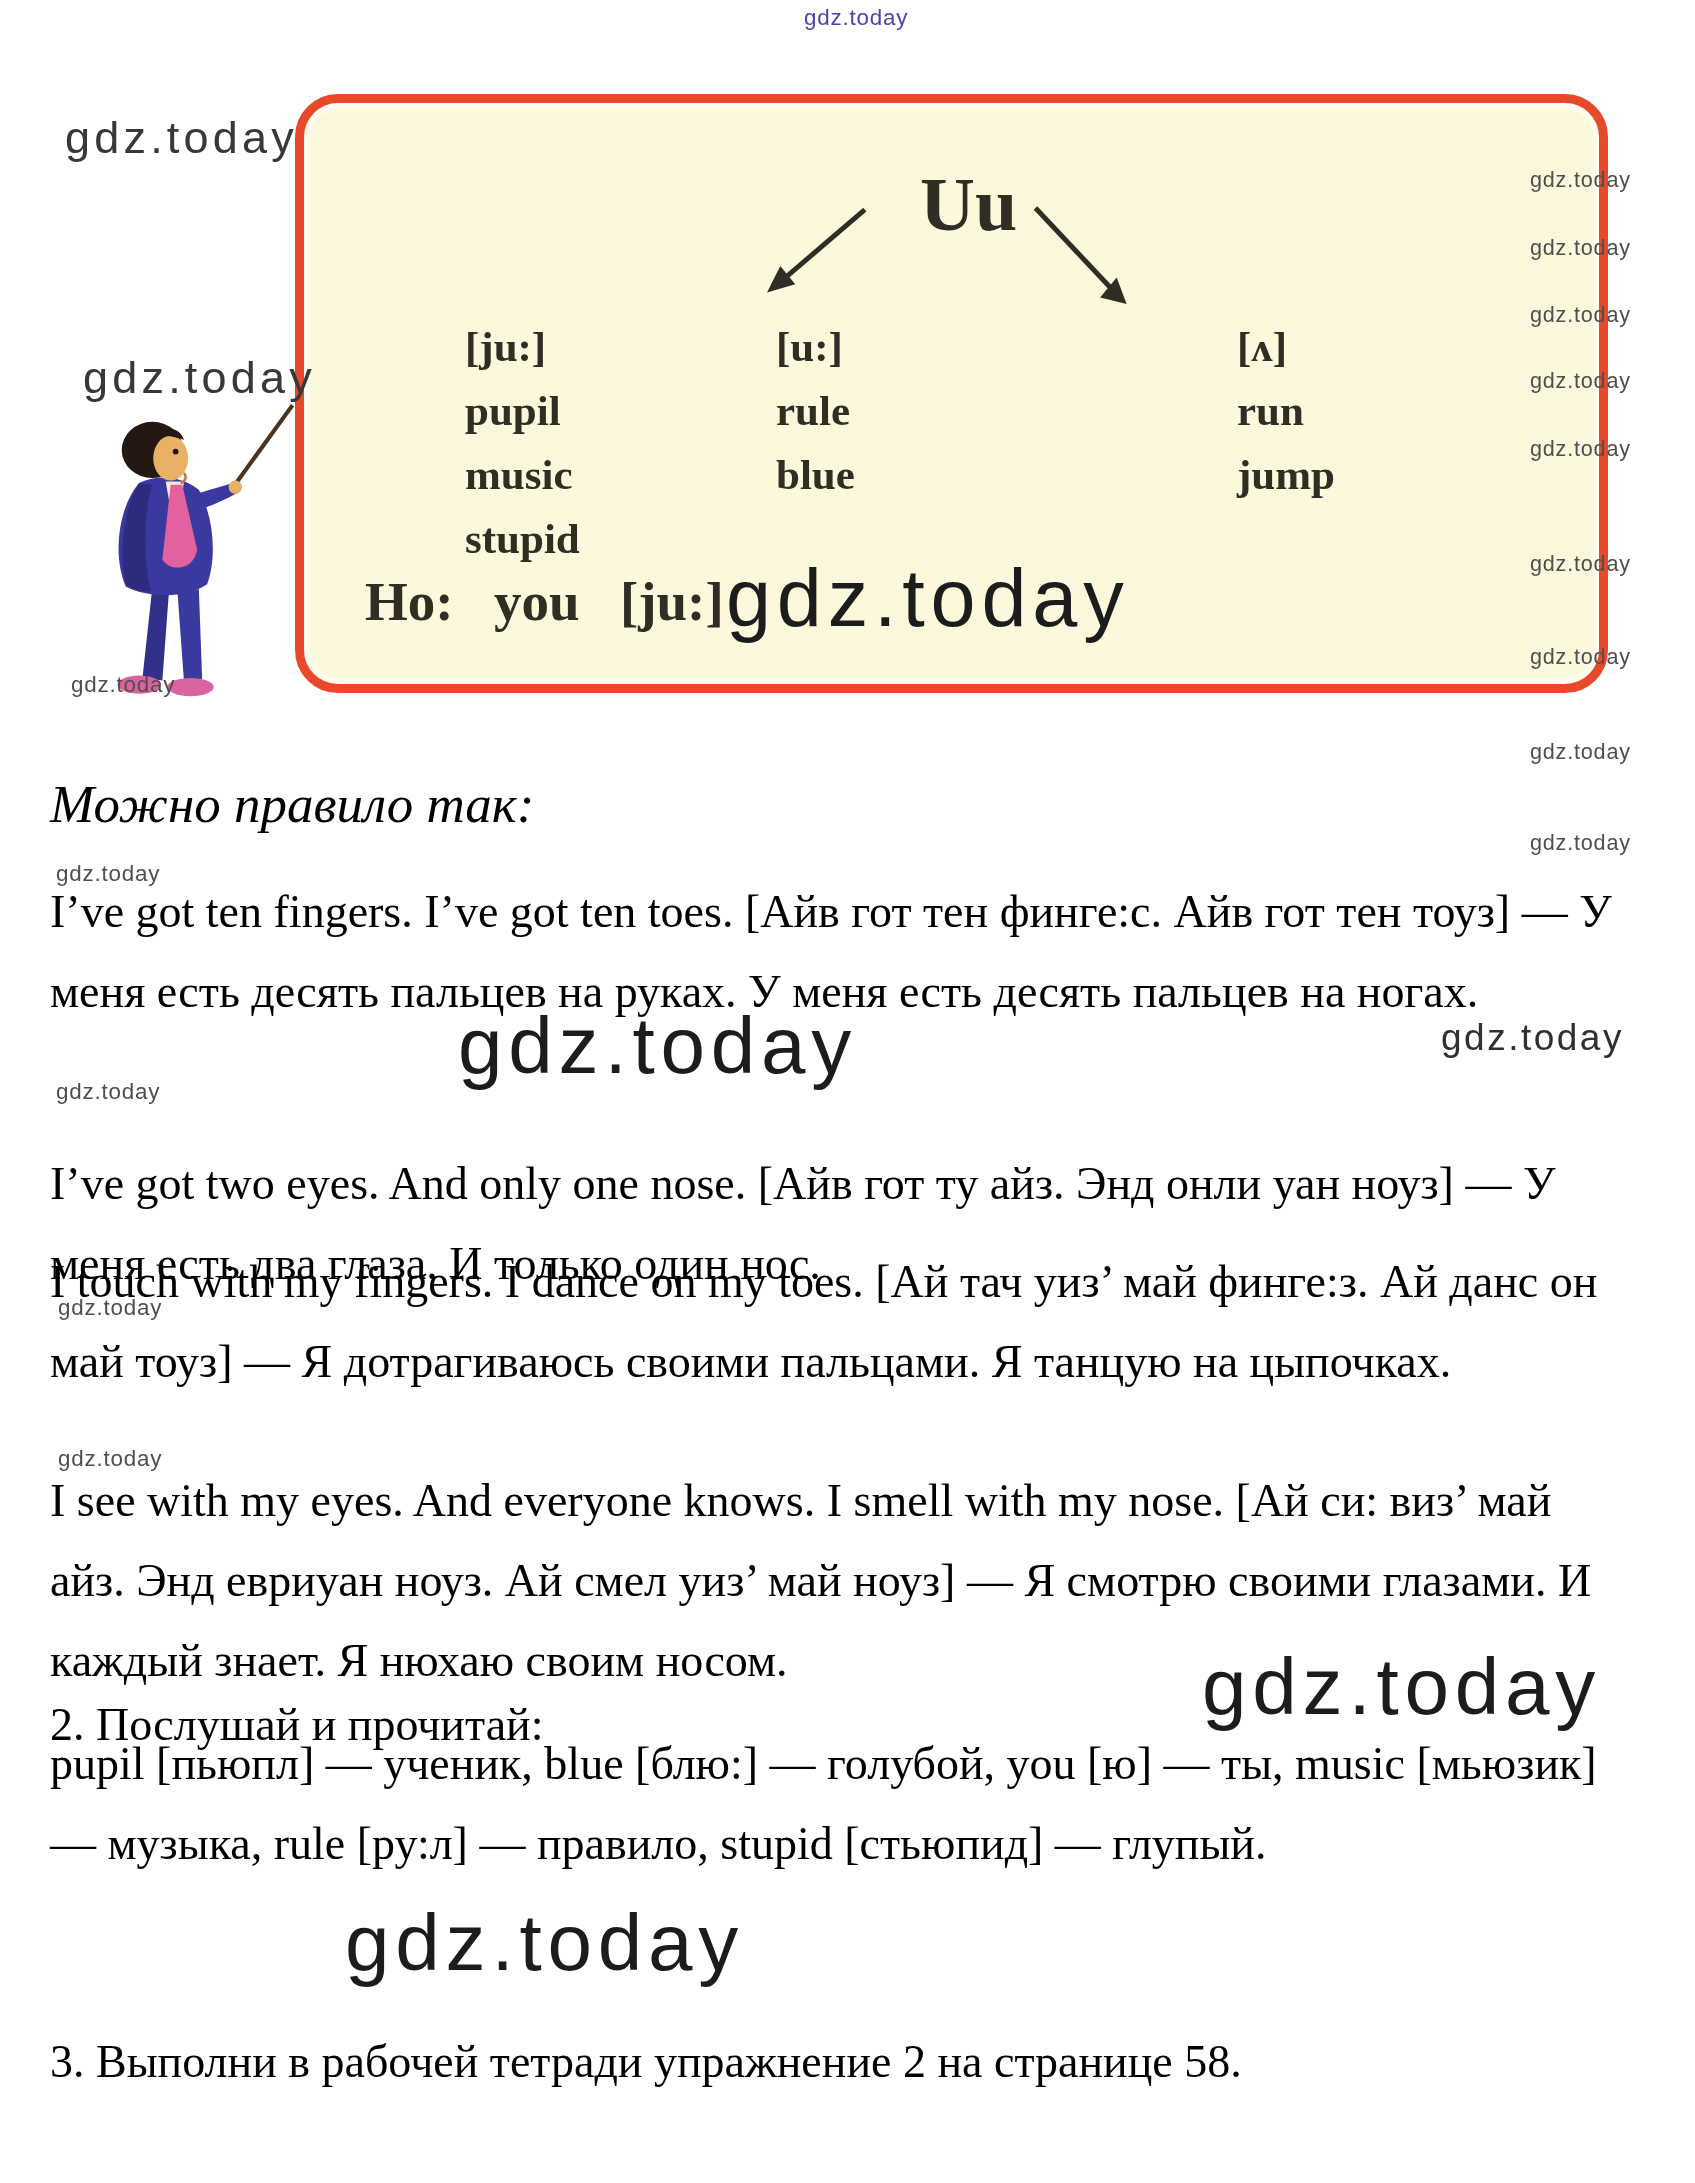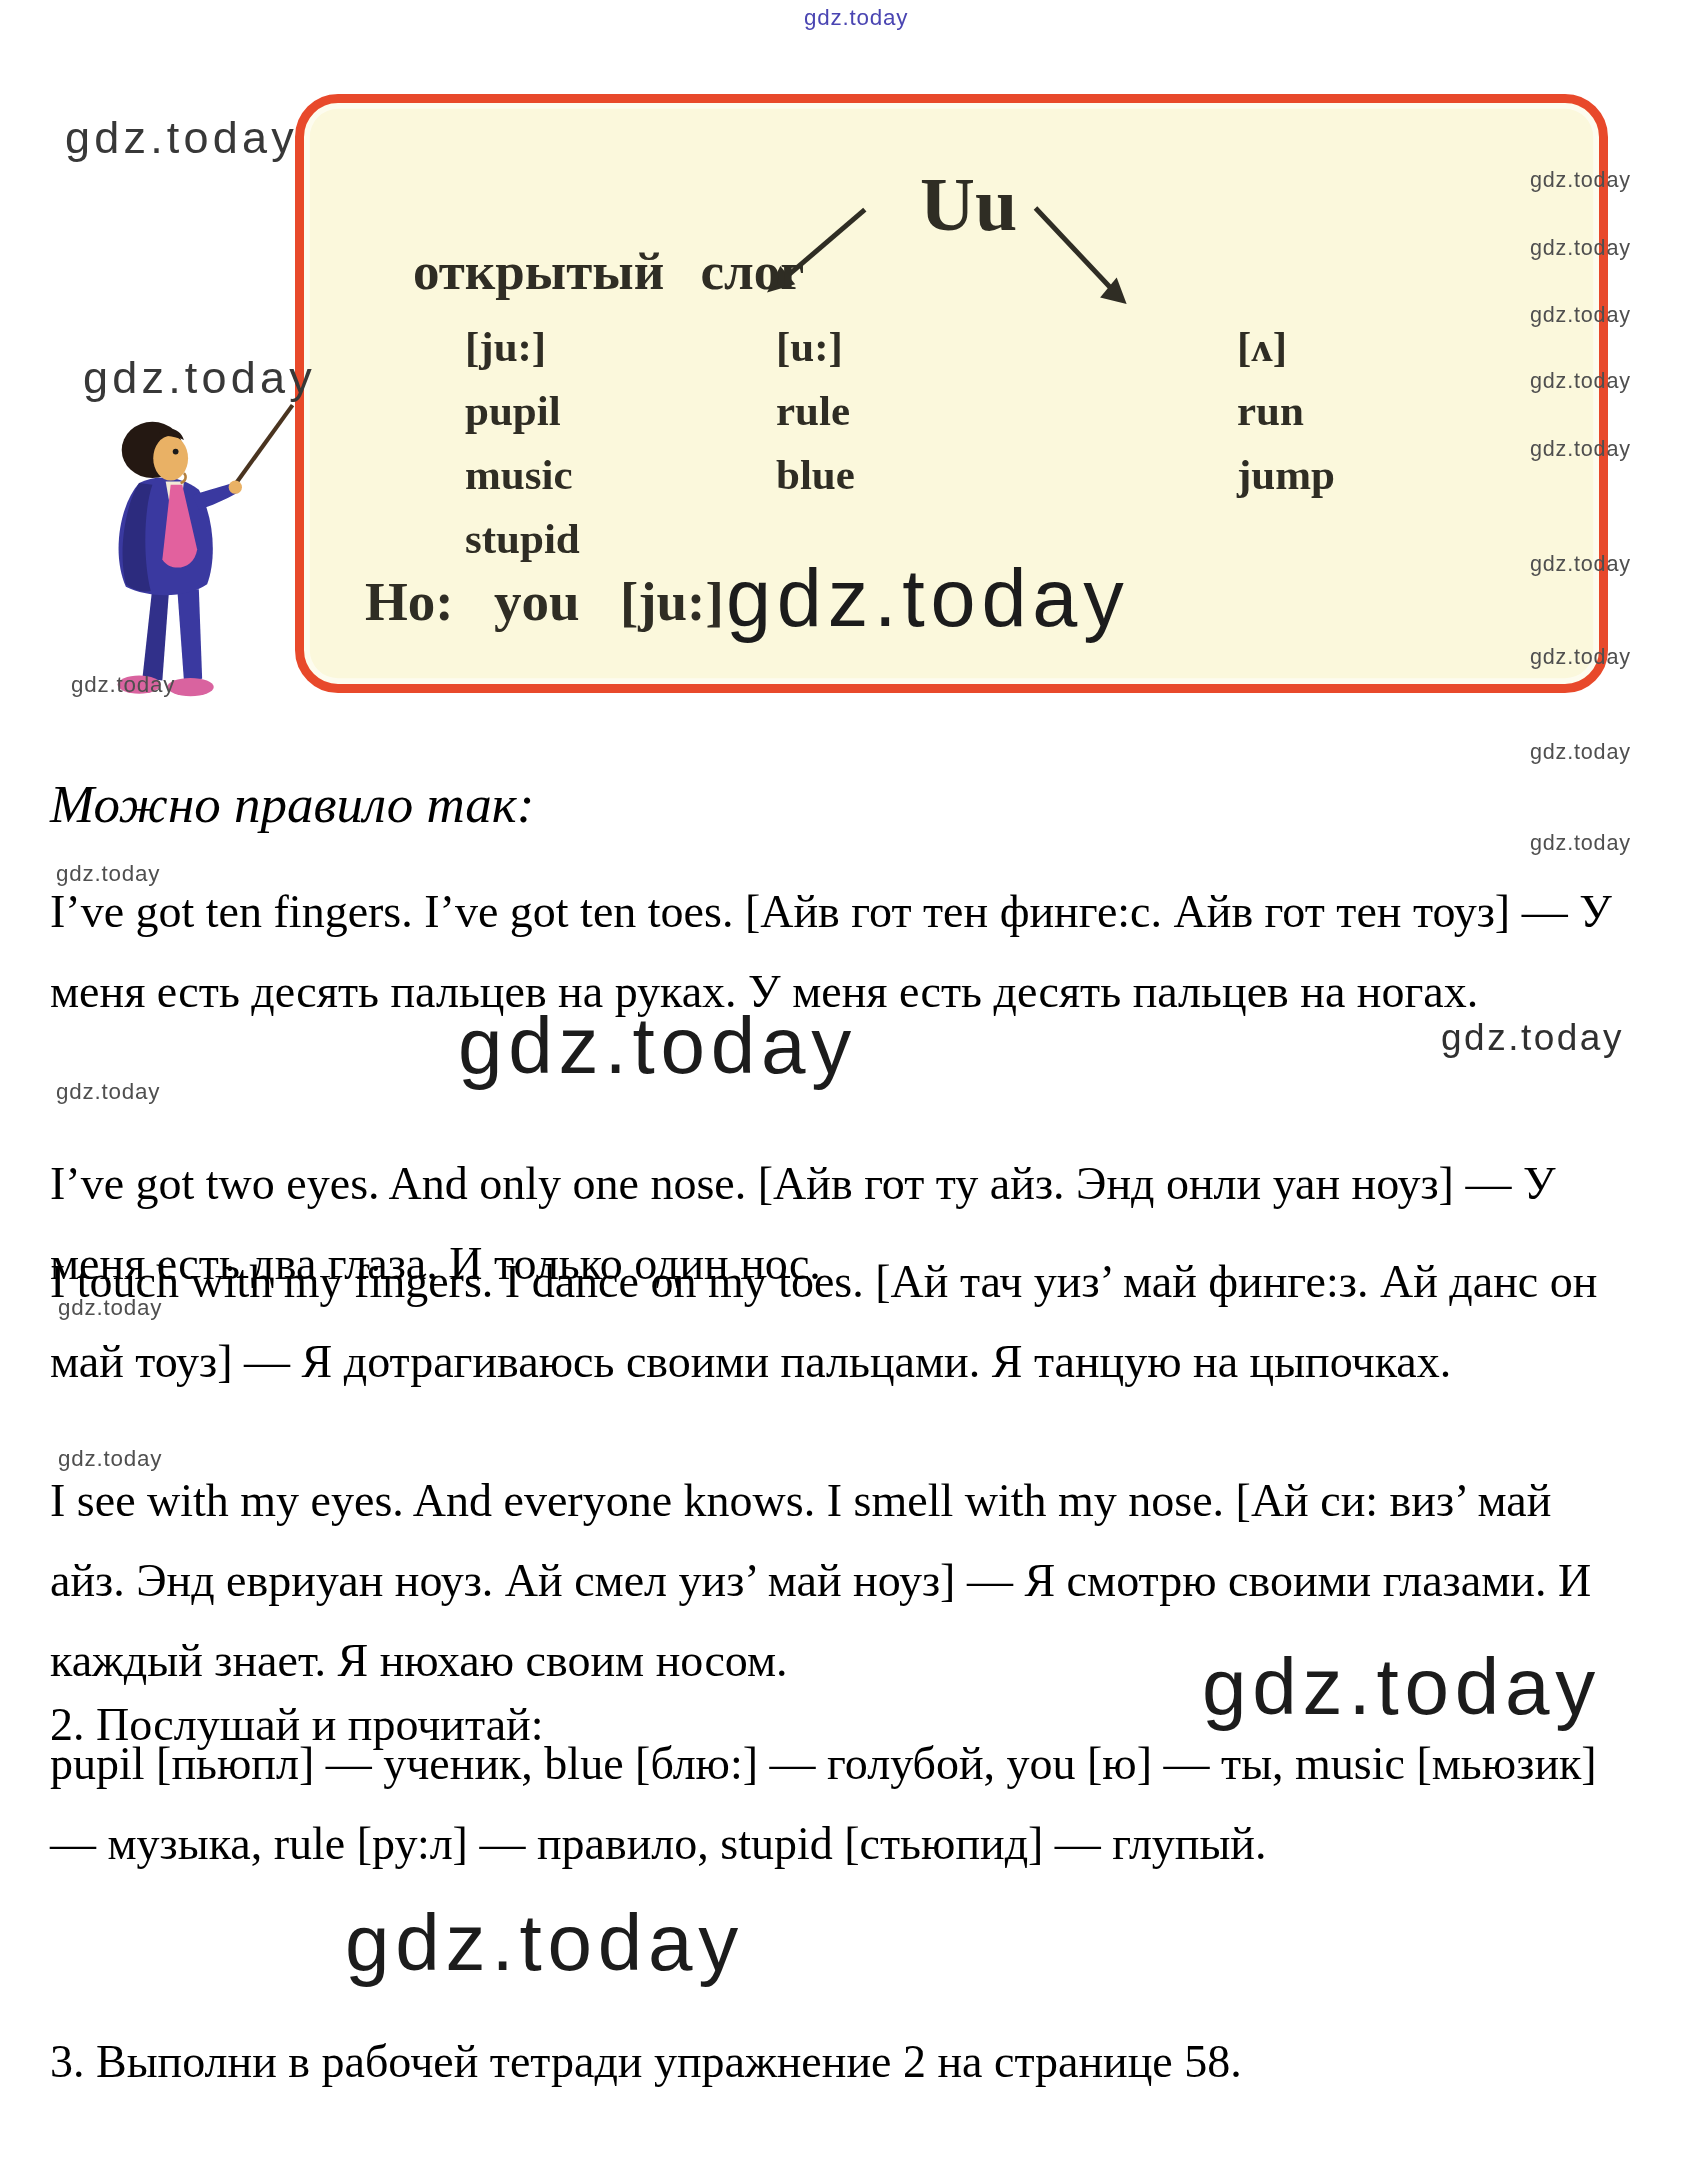--- a/index.html
+++ b/index.html
@@ -47,21 +47,20 @@
     <g>
       <line x1="142" y1="14" x2="44" y2="98" stroke="#2f2d24" stroke-width="6"></line>
       <polygon points="24,114 58,104 40,82" fill="#2f2d24"></polygon>
     </g>
     <g>
       <line x1="348" y1="12" x2="442" y2="112" stroke="#2f2d24" stroke-width="6"></line>
       <polygon points="458,128 426,120 446,96" fill="#2f2d24"></polygon>
     </g>
   </svg>
 
-  <div class="syl-label syl-open">открытый слог</div>
 
   <div id="box-columns">
       <div class="box-col" style="left: 465px;">
         <div>[ju:]</div>
         <div>pupil</div>
         <div>music</div>
         <div>stupid</div>
       </div>
       <div class="box-col" style="left: 776px;">
         <div>[u:]</div>

